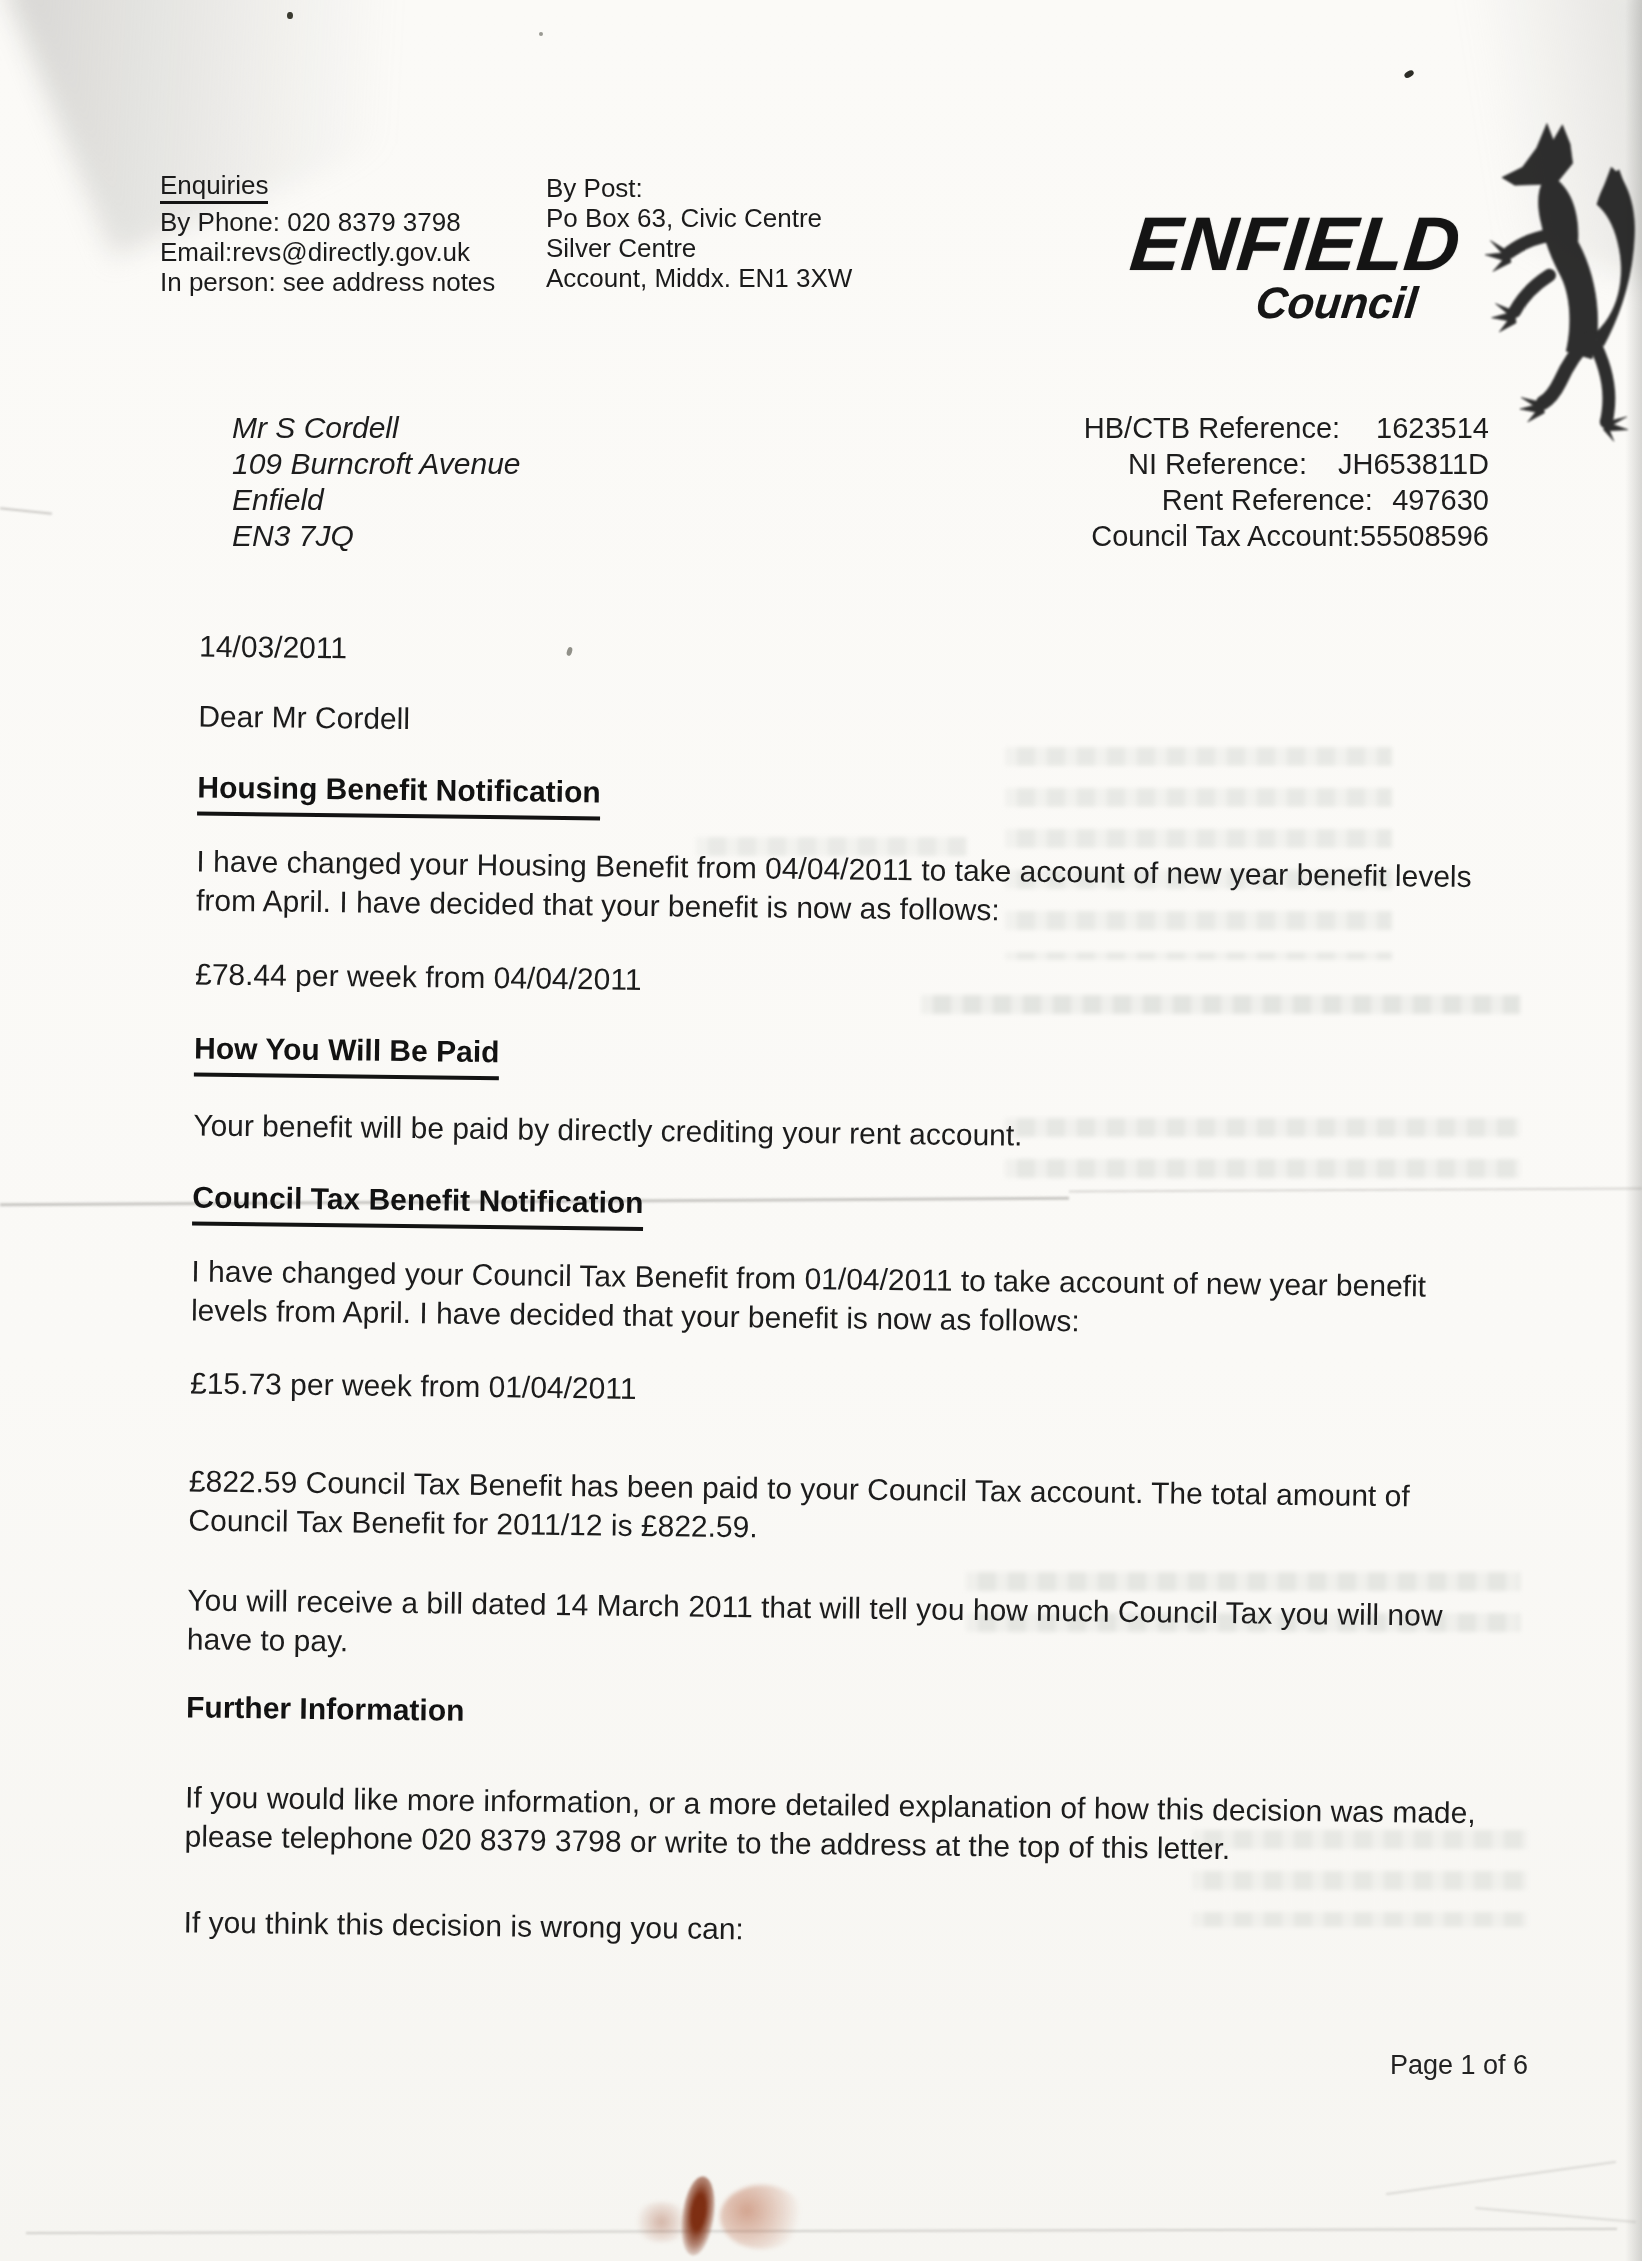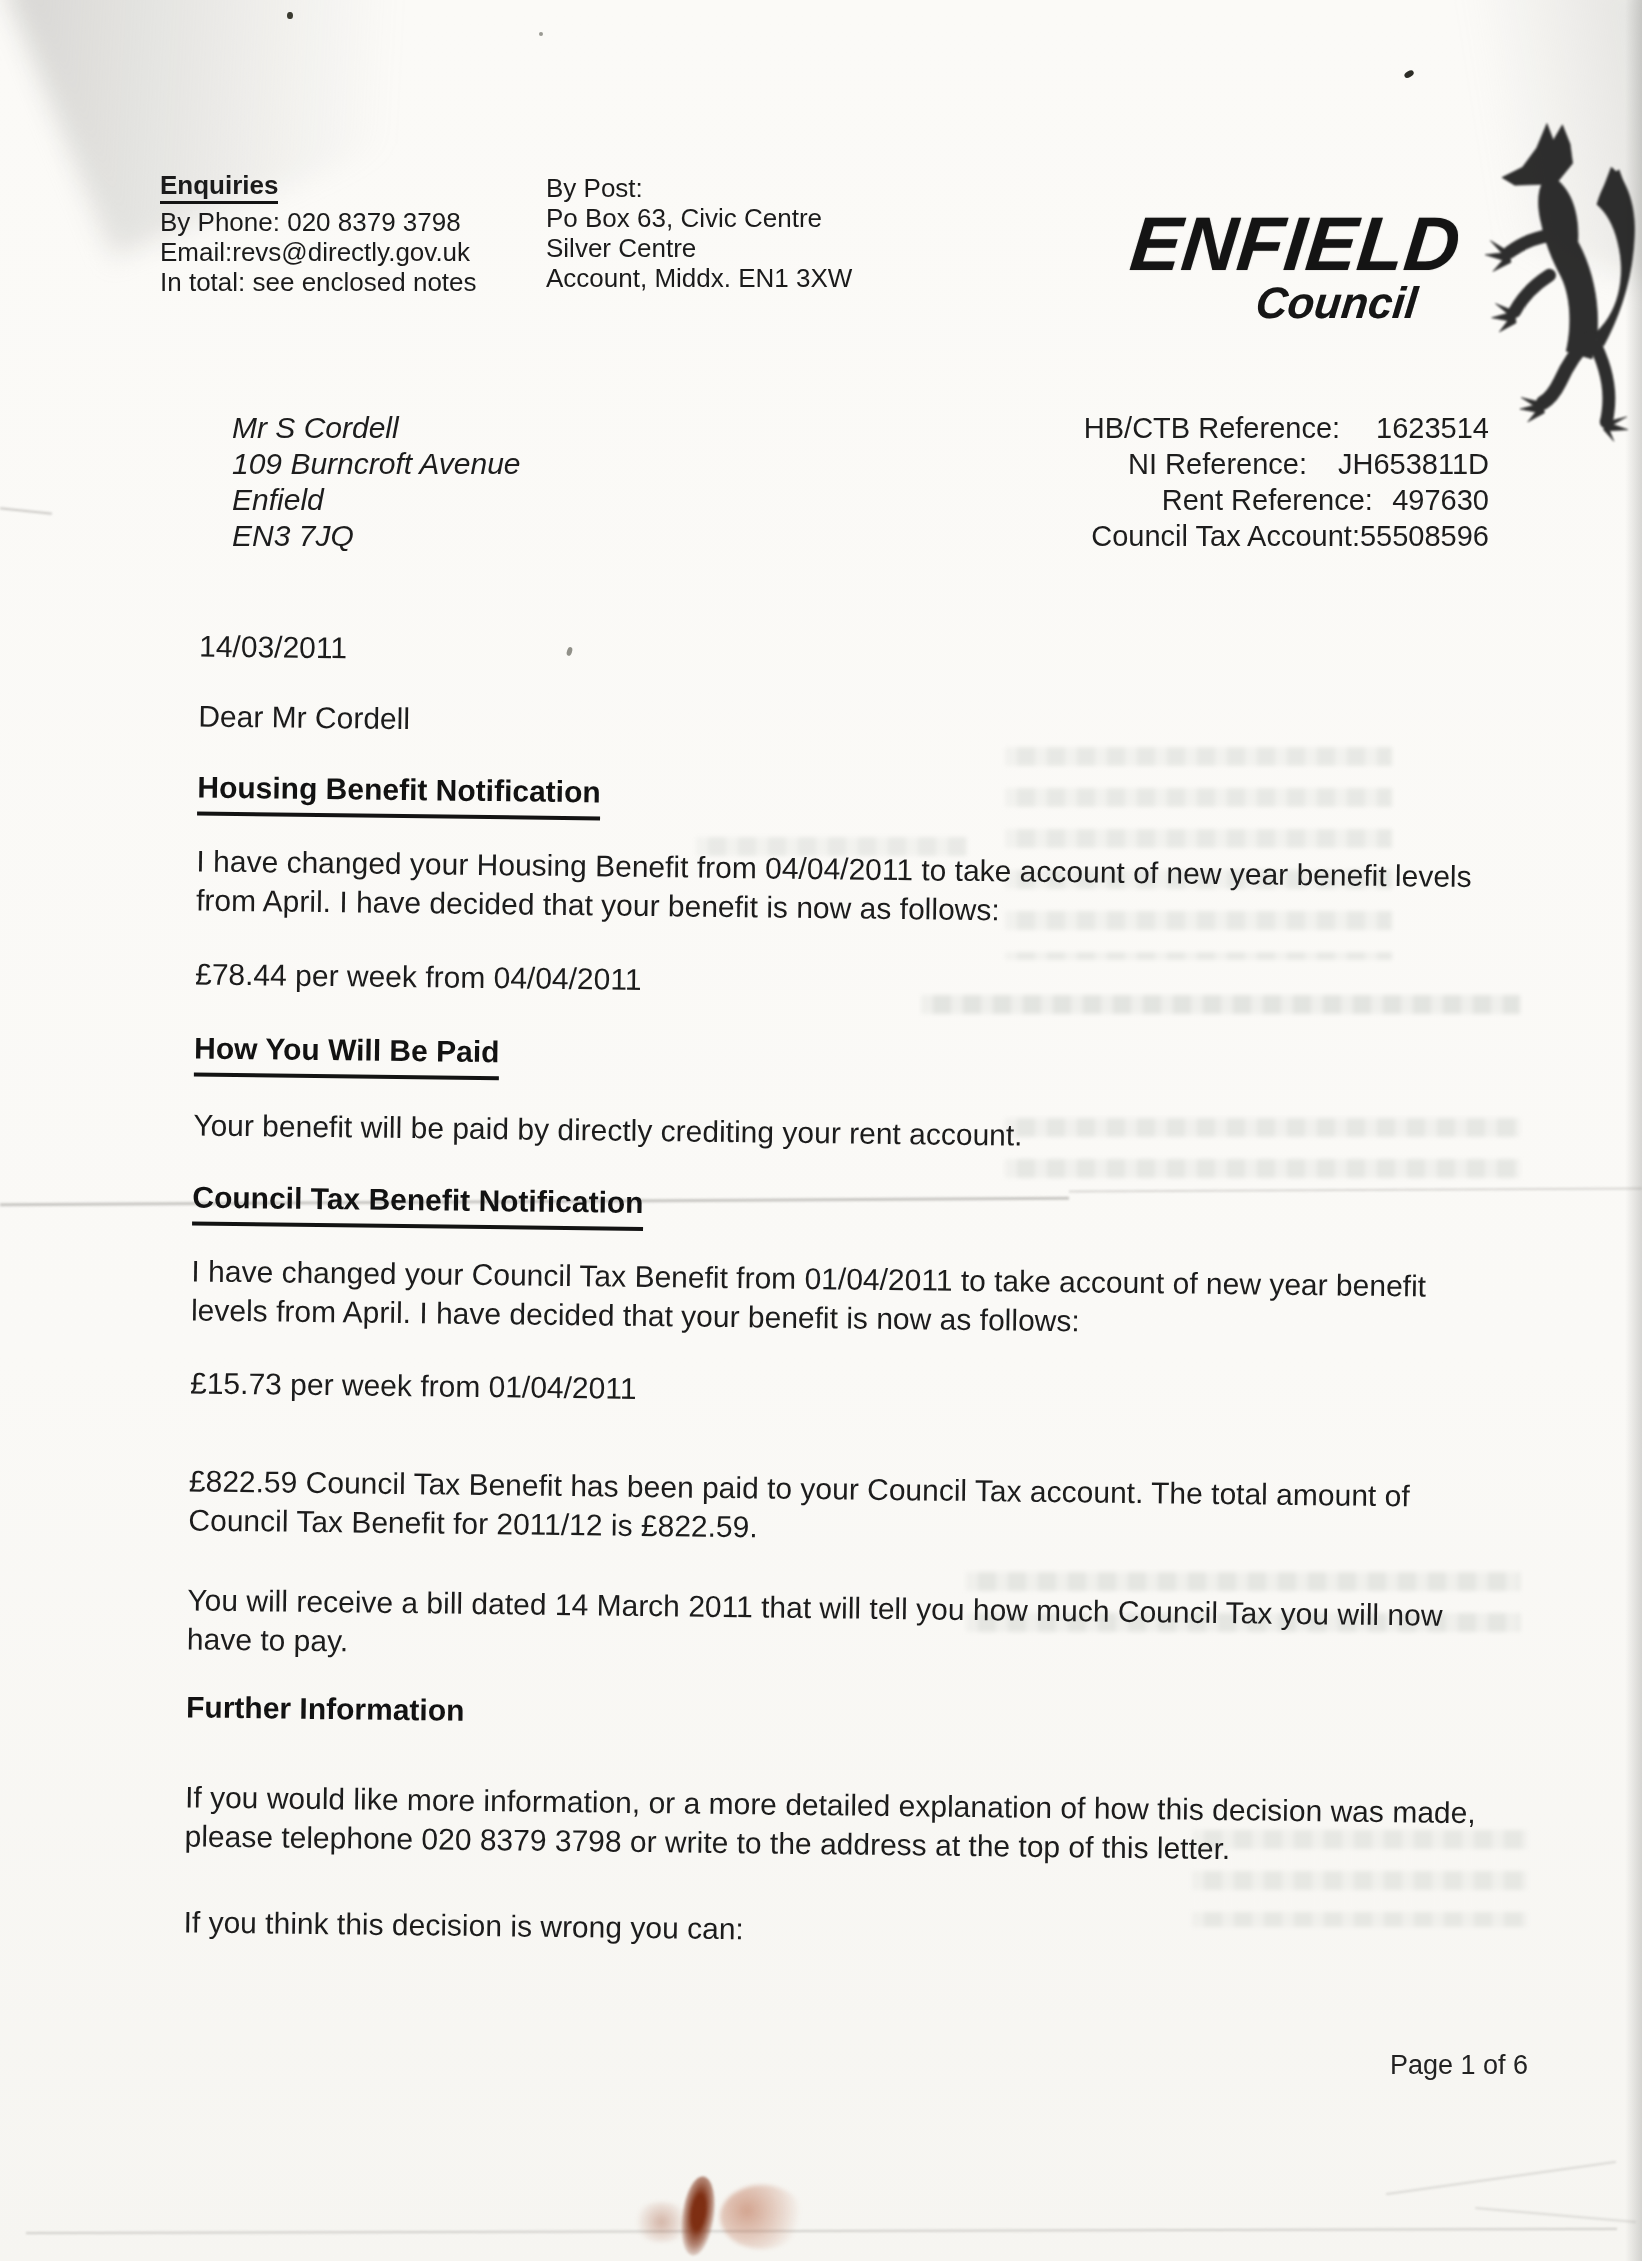--- a/index.html
+++ b/index.html
@@ -51,21 +51,21 @@
     filter:blur(1.3px); transform:rotate(8deg); }
   .stain.k2 { left:720px; top:2185px; width:84px; height:64px; border-radius:50%;
     background:radial-gradient(circle at 32% 40%, rgba(176,84,47,.5), rgba(176,84,47,.14) 58%, transparent 78%);
     filter:blur(1.9px); }
   .stain.k3 { left:631px; top:2202px; width:61px; height:40px; border-radius:50%;
     background:radial-gradient(circle, rgba(150,62,30,.35), transparent 70%); filter:blur(1.9px); }
 
   
   .hdr-block { position:absolute; font-size:26px; line-height:30px; color:#1b1b1b; }
   .enquiries { left:160px; top:170px; }
-  .enquiries .title { font-weight:700; text-decoration:none; border-bottom:3.2px solid #141414;
+  .enquiries .title { font-weight:400; text-decoration:none; border-bottom:3.2px solid #141414;
     display:inline-block; padding-bottom:1.3px; margin-bottom:2.6px; }
   .bypost { left:546px; top:173px; }
 
   .logo-wrap { position:absolute; left:1121px; top:116px; width:522px; height:348px; }
   .logo-main { position:absolute; left:9.7px; top:84px; font-size:76px; font-weight:900;
     font-style:italic; letter-spacing:0.6px; transform:skewX(-6deg); color:#141414;
     text-shadow:0 0 1.3px rgba(0,0,0,.35); }
   .logo-sub { position:absolute; left:135px; top:162px; font-size:44px; font-weight:700;
     font-style:italic; transform:skewX(-6deg); color:#161616; text-shadow:0 0 0.6px rgba(0,0,0,.3); }
   .beast { position:absolute; left:332px; top:6.4px; width:193px; height:322px;
@@ -130,21 +130,21 @@
   <div class="stain k3"></div>
   <div class="speck s1"></div>
   <div class="speck s2"></div>
   <div class="speck s3"></div>
   <div class="speck s4"></div>
 
   <div class="hdr-block enquiries">
     <div class="title">Enquiries</div>
     <div>By Phone: 020 8379 3798</div>
     <div>Email:revs@directly.gov.uk</div>
-    <div>In total: see enclosed notes</div>
+    <div>In person: see address notes</div>
   </div>
 
   <div class="hdr-block bypost">
     <div>By Post:</div>
     <div>Po Box 63, Civic Centre</div>
     <div>Silver Centre</div>
     <div>Account, Middx. EN1 3XW</div>
   </div>
 
   <div class="logo-wrap">

